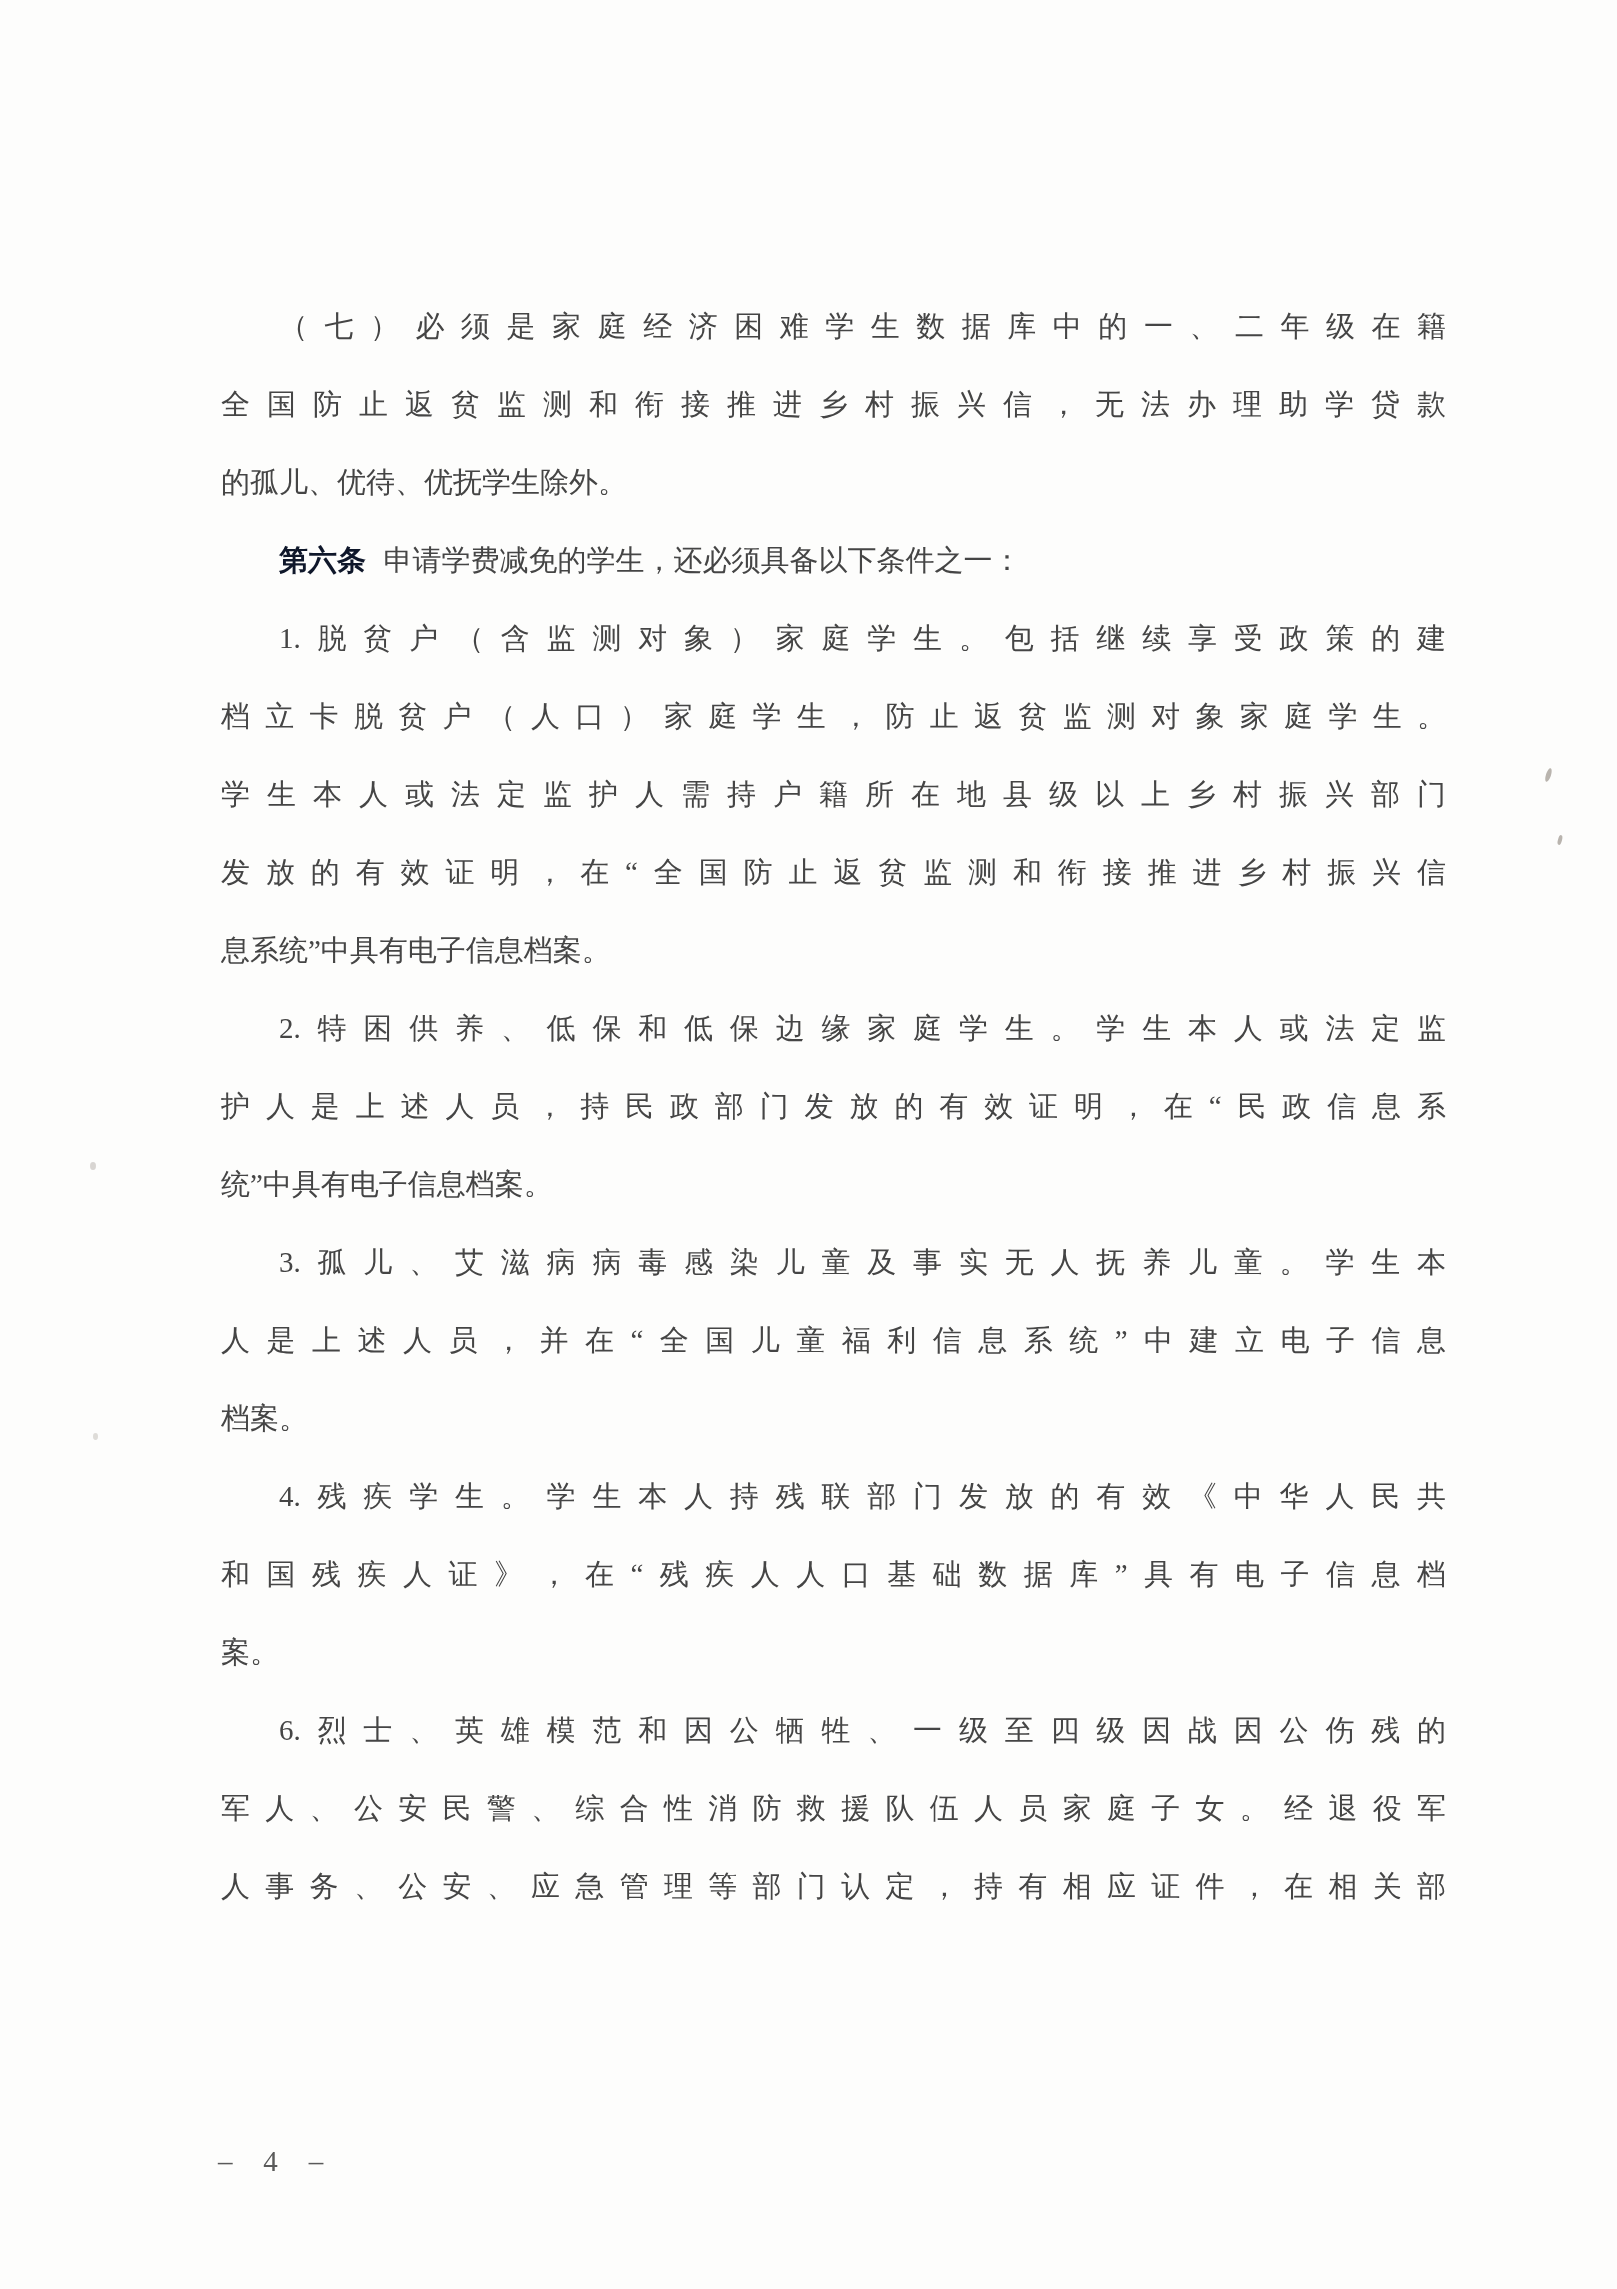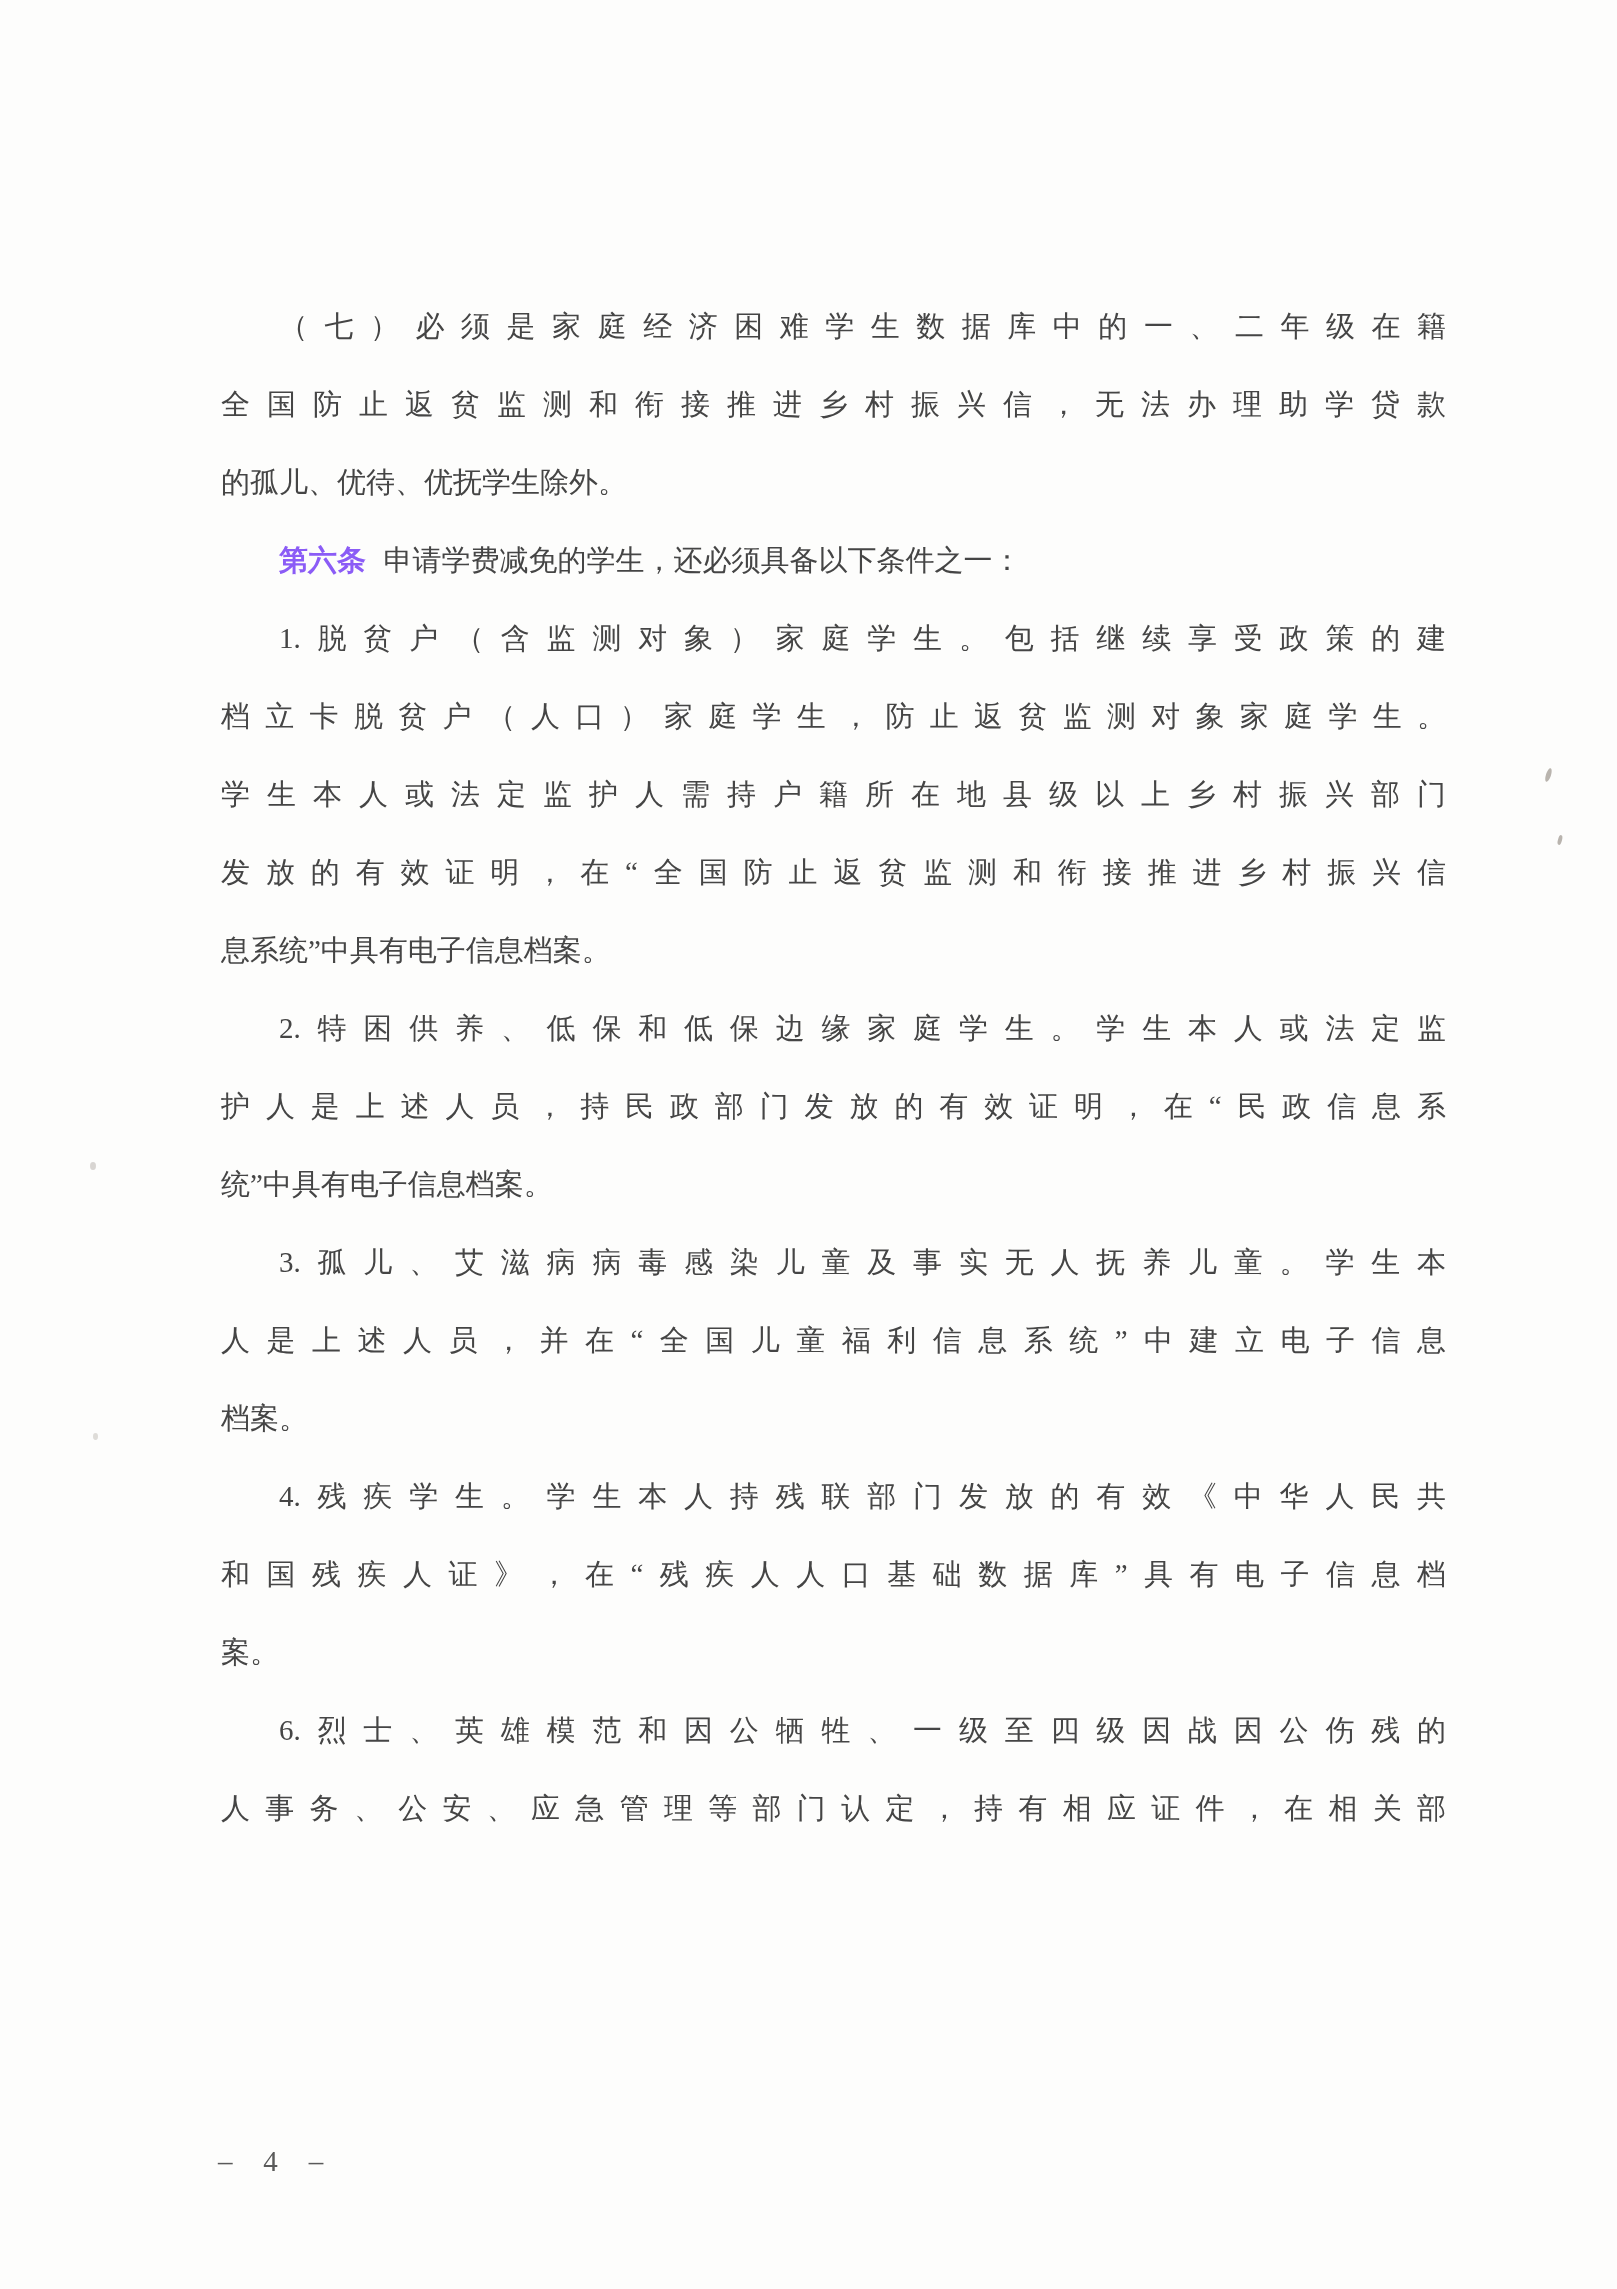--- a/index.html
+++ b/index.html
@@ -34,21 +34,21 @@
   }
   .line.short {
     text-align: center;
     text-align-last: left;
   }
   .line.indent {
     text-indent: 2em;
   }
   .bold {
     font-weight: 700;
-    color: #8b5cf6;
+    color: #0f172a;
     margin-right: 0.35em;
   }
   .footer {
     position: absolute;
     left: 218px;
     top: 2145px;
     font-size: 29px;
     color: #5a5a5a;
     letter-spacing: 11.8px;
     font-family: "Liberation Serif", serif;
@@ -77,20 +77,21 @@
       <div class="line indent"><span>2.特困供养、低保和低保边缘家庭学生。学生本人或法定监</span></div>
       <div class="line"><span>护人是上述人员，持民政部门发放的有效证明，在“民政信息系</span></div>
       <div class="line short"><span>统”中具有电子信息档案。</span></div>
       <div class="line indent"><span>3.孤儿、艾滋病病毒感染儿童及事实无人抚养儿童。学生本</span></div>
       <div class="line"><span>人是上述人员，并在“全国儿童福利信息系统”中建立电子信息</span></div>
       <div class="line short"><span>档案。</span></div>
       <div class="line indent"><span>4.残疾学生。学生本人持残联部门发放的有效《中华人民共</span></div>
       <div class="line"><span>和国残疾人证》，在“残疾人人口基础数据库”具有电子信息档</span></div>
       <div class="line short"><span>案。</span></div>
       <div class="line indent"><span>6.烈士、英雄模范和因公牺牲、一级至四级因战因公伤残的</span></div>
+      <div class="line"><span>军人、公安民警、综合性消防救援队伍人员家庭子女。经退役军</span></div>
       <div class="line"><span>人事务、公安、应急管理等部门认定，持有相应证件，在相关部</span></div>
     </div>
   <div class="footer">– 4 –</div>
   <div class="speck s1"></div>
   <div class="speck s2"></div>
   <div class="speck s3"></div>
   <div class="speck s4"></div>
 </div>
 
 

